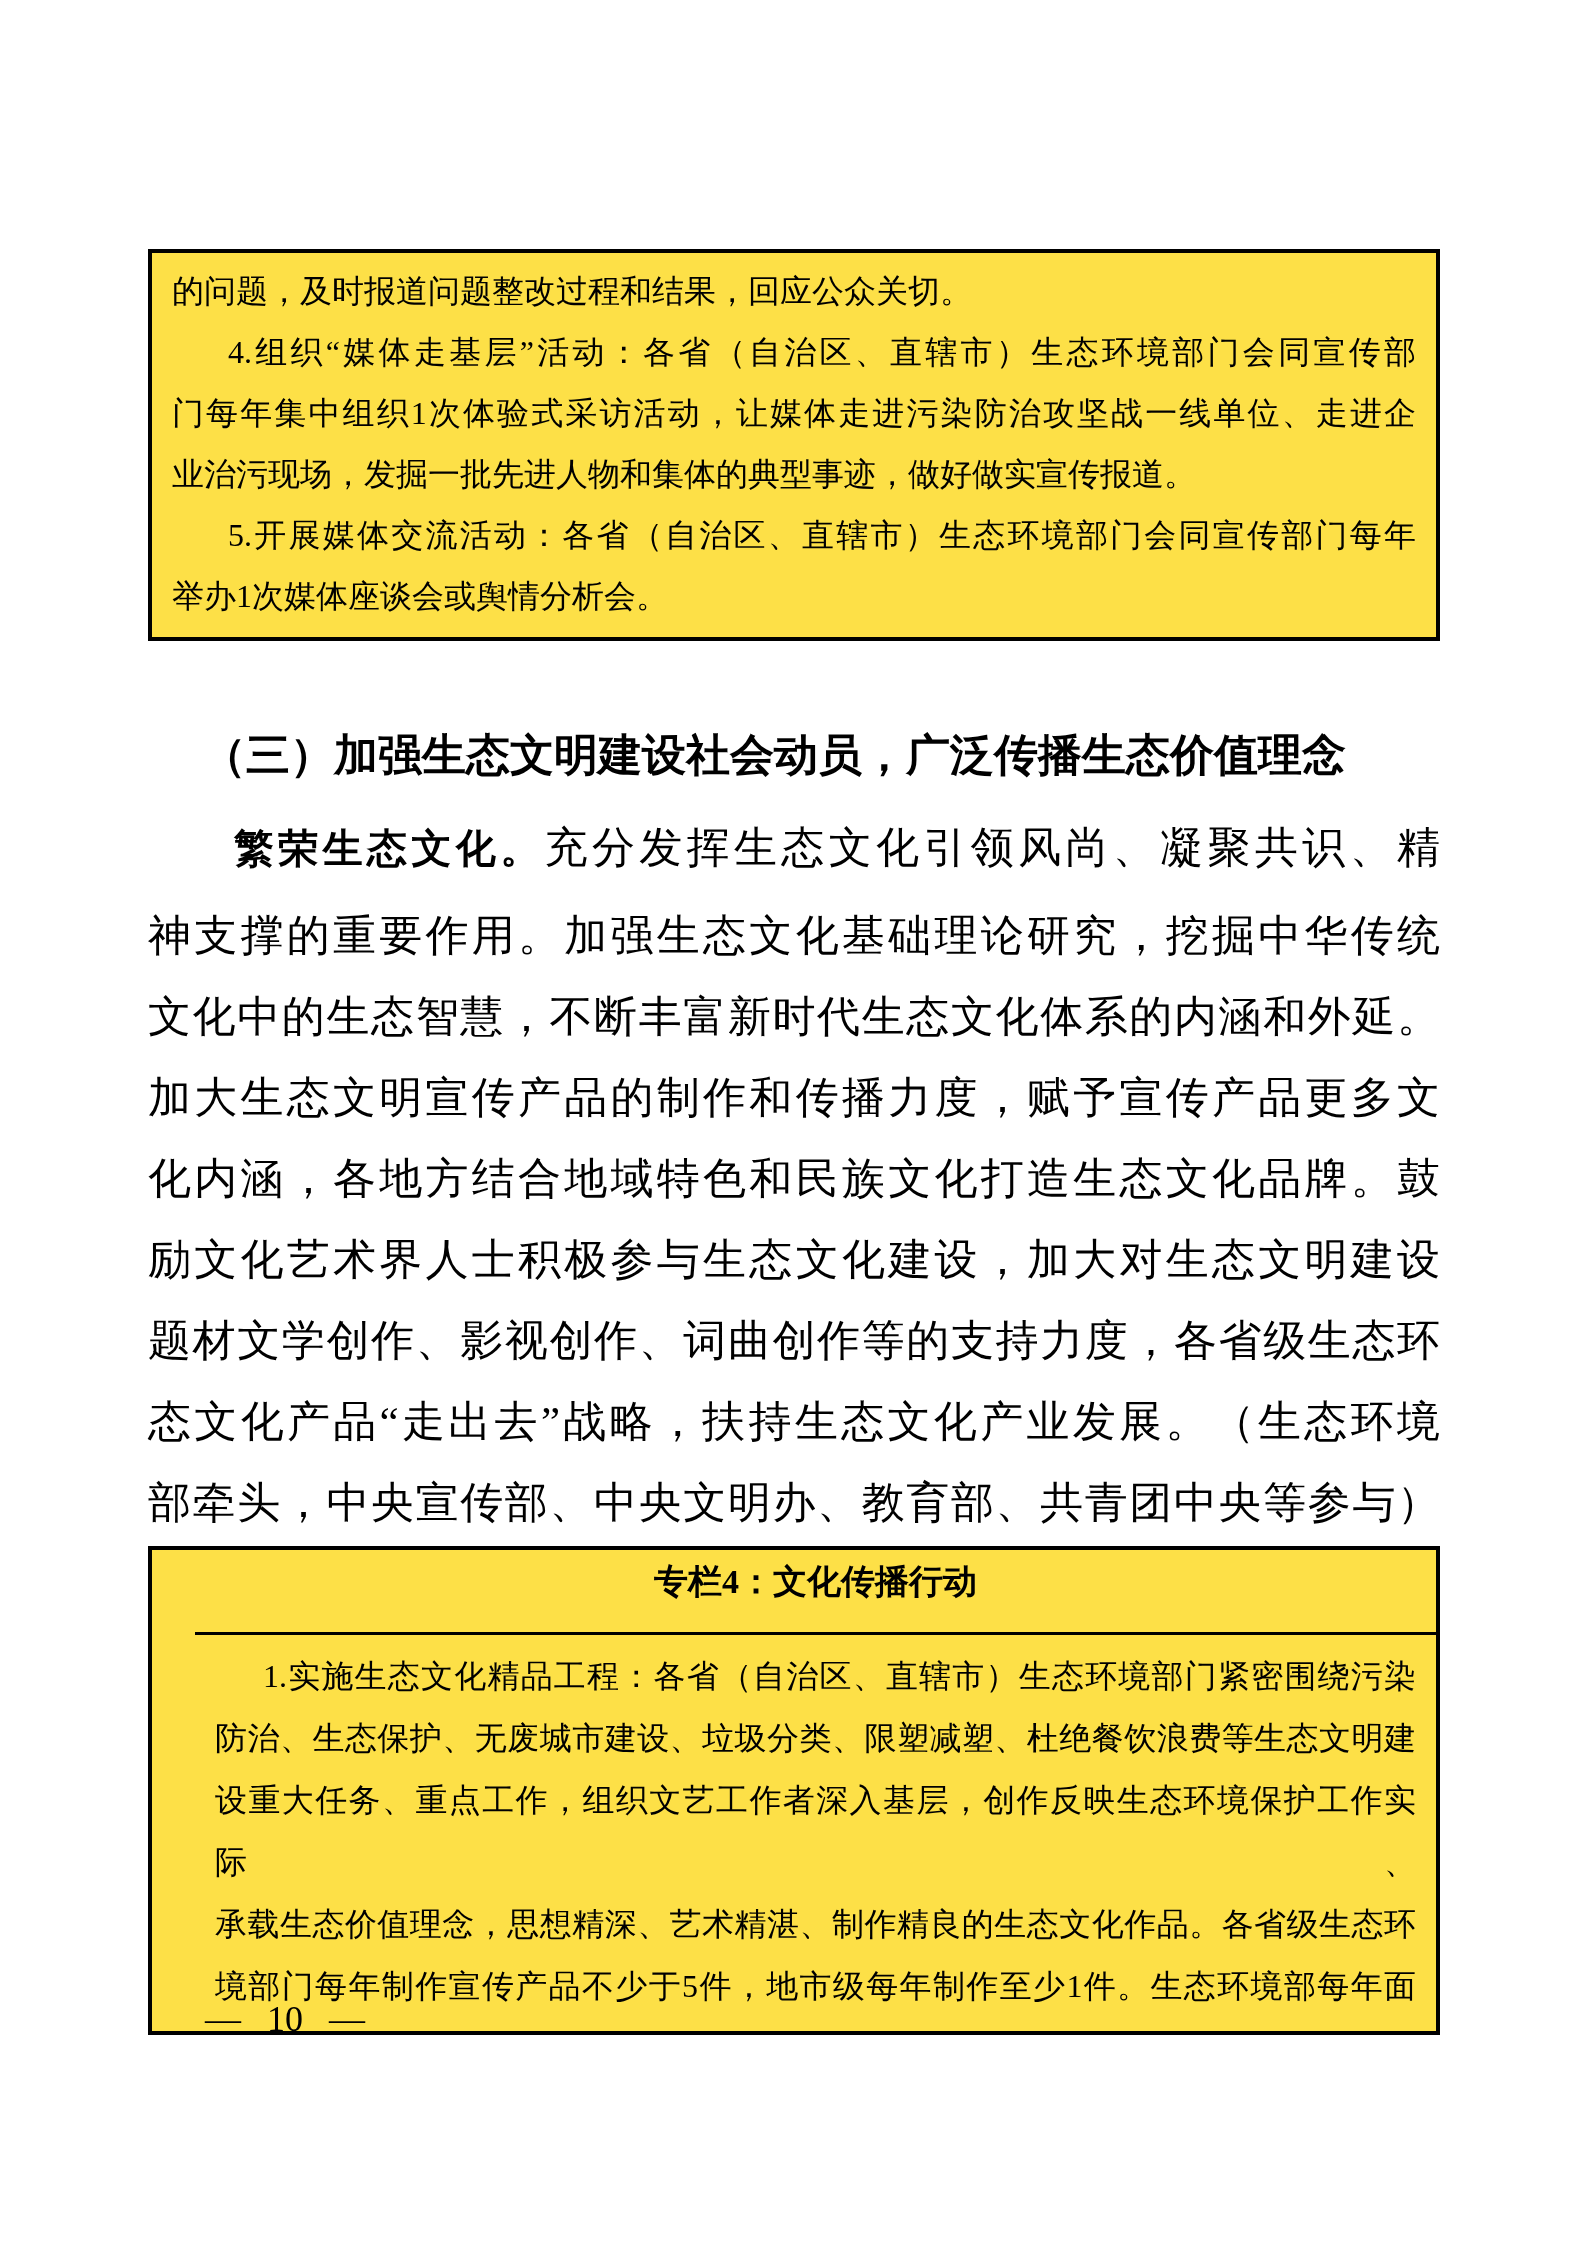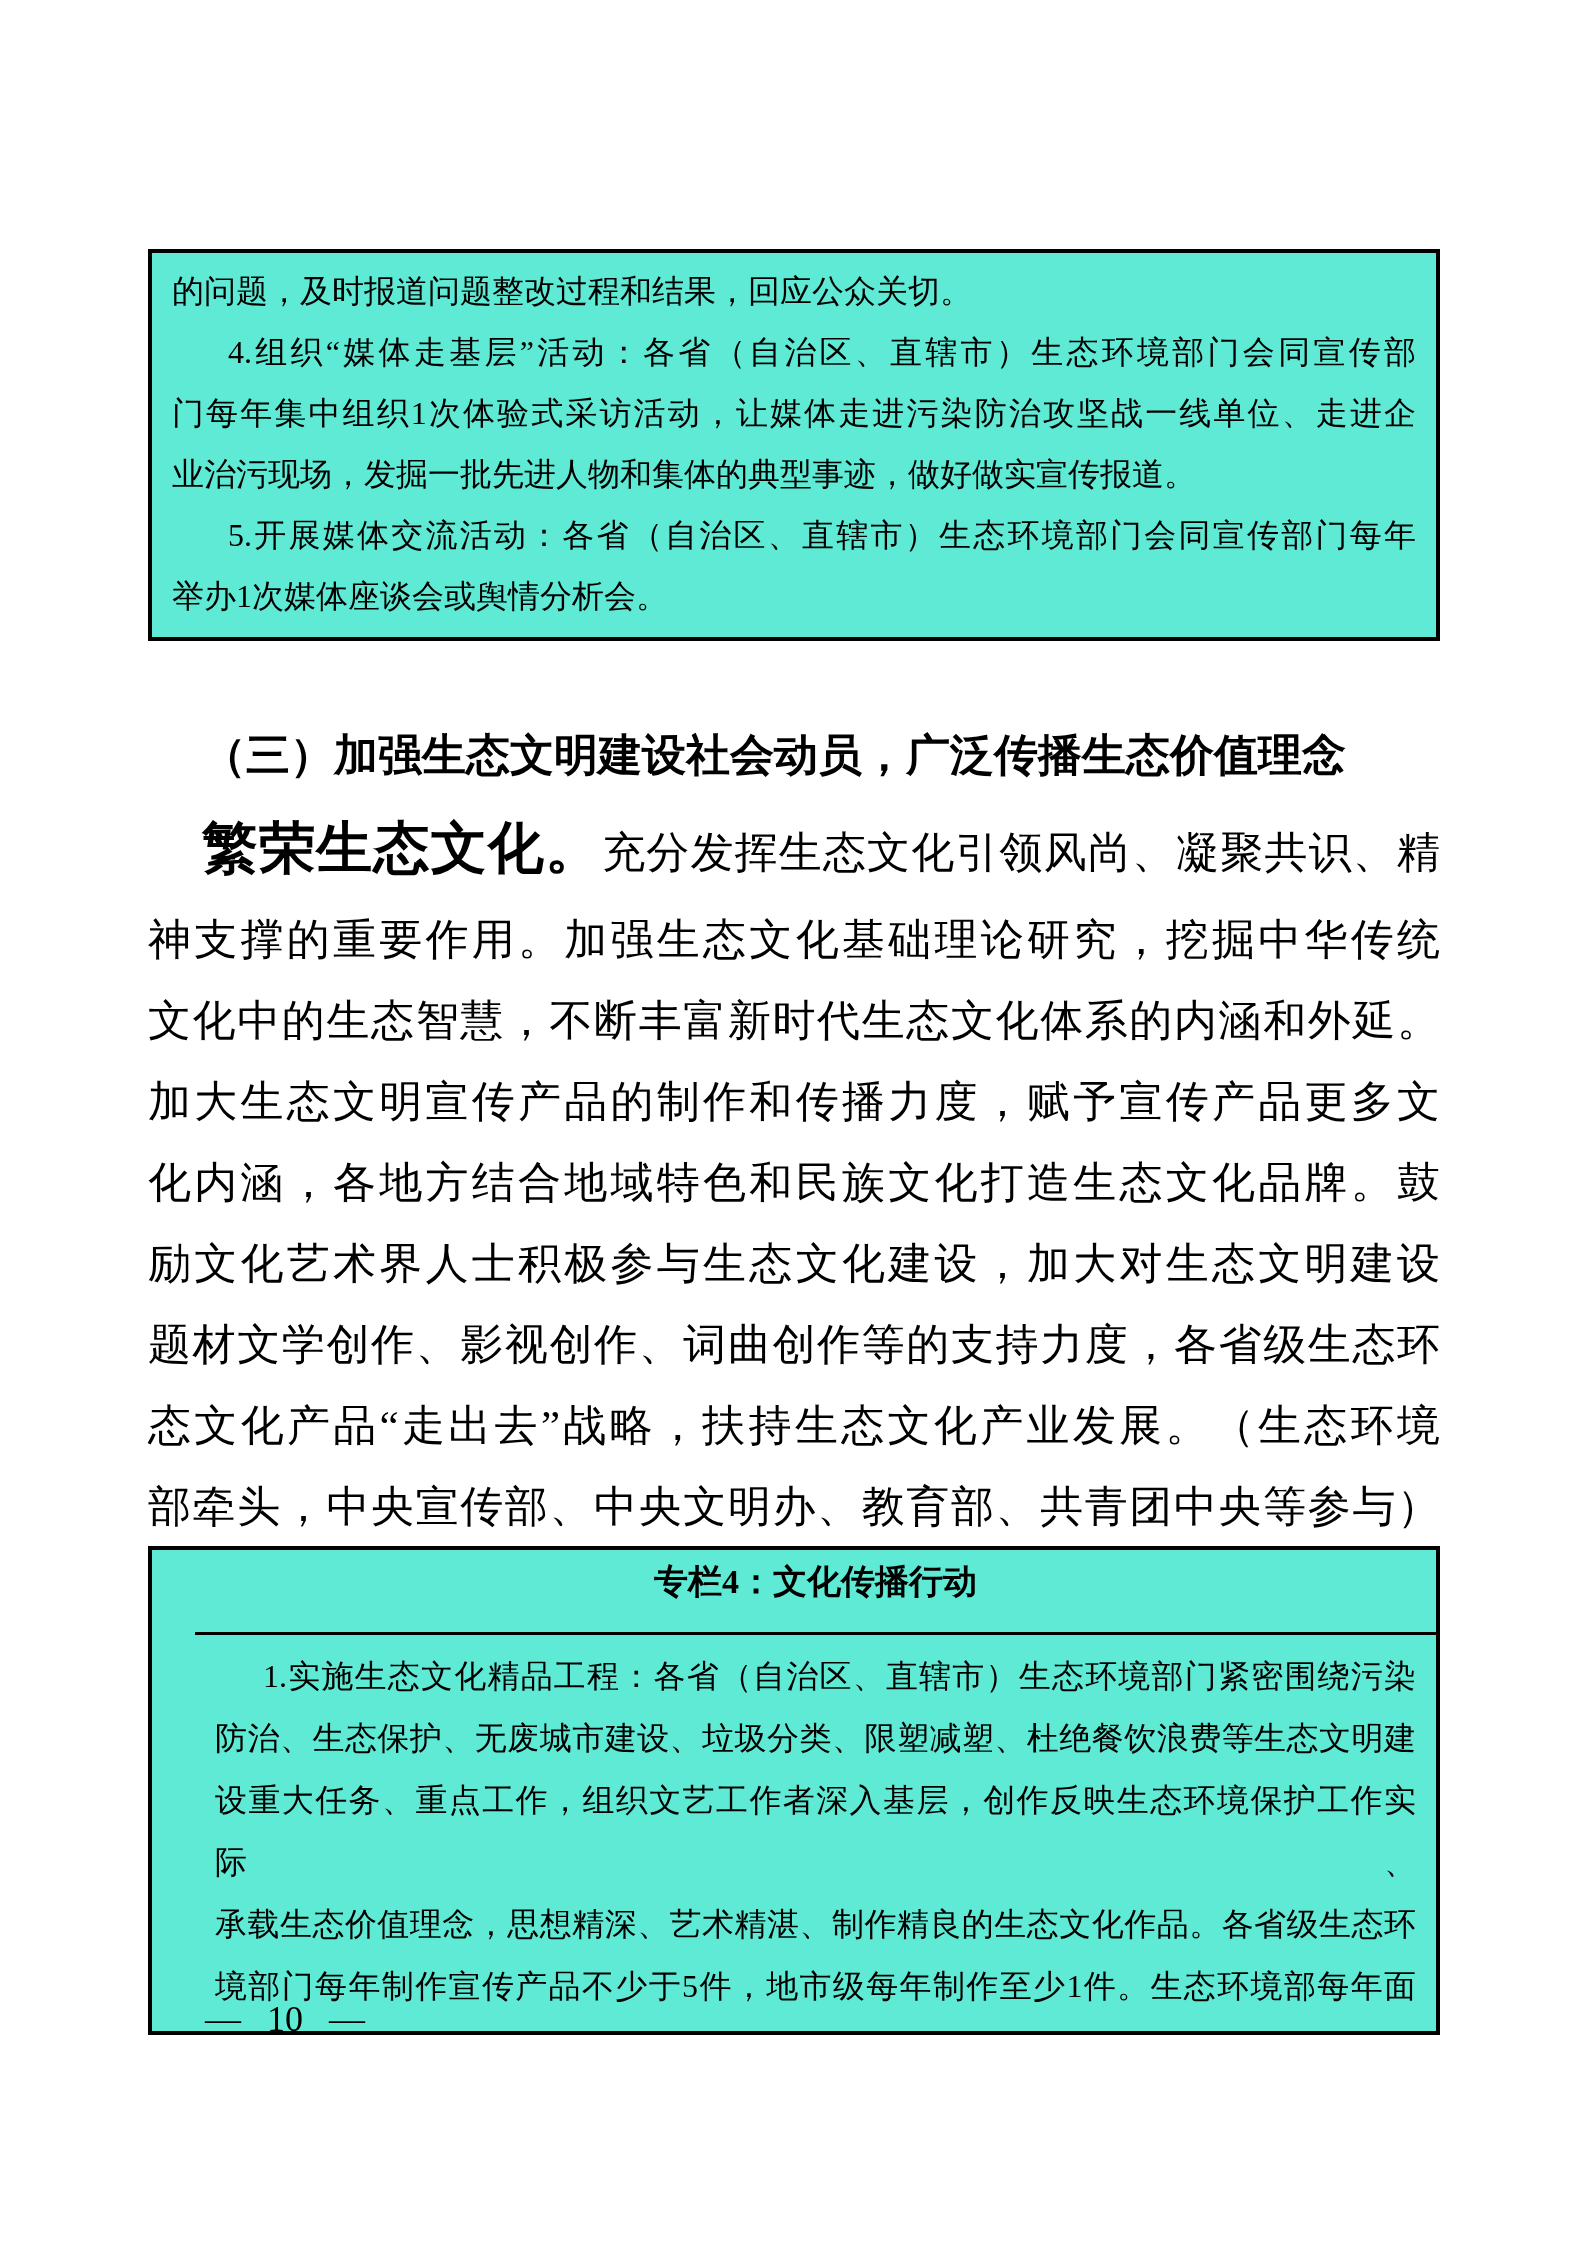--- a/index.html
+++ b/index.html
@@ -8,32 +8,32 @@
     width:1587px; height:2245px;
     margin:0 auto;
     background:#ffffff;
     color:#000000;
     font-family:"Liberation Serif","DejaVu Serif",serif;
   }
   .cbox {
     position:absolute; left:148px; width:1292px;
     box-sizing:border-box;
     border:4px solid #000000;
-    background:#5eead4;
+    background:#fde047;
   }
   .top-box { top:249px; padding:8px 20px 10px 20px; }
   .bline { font-size:32px; line-height:61px; text-align:left; }
   .fill  { text-align:justify; text-align-last:justify; }
   .indent  { text-indent:56px; }
   .indent2 { text-indent:48px; }
 
   .main { position:absolute; left:148px; top:710px; width:1292px; }
   .hline  { font-weight:bold; font-size:44px; line-height:92px; text-indent:54px; }
   .hline2 { font-size:43px; line-height:92px; text-indent:54px; }
-  .hline2 .bold { font-weight:bold; font-size:56px; }
+  .hline2 .bold { font-weight:bold; font-size:40px;margin-left:32px; }
   .mline { font-size:43px; line-height:81px; }
 
   .col-box { top:1546px;padding-left:43px; }
   .cbox-header { border-bottom:3px solid #000000; padding:8px 0 26px 0; text-align:center; }
   .cbox-title { font-weight:bold; font-size:34px; line-height:48px; }
   .cbox-body { padding:10px 20px 14px 20px; }
   .cline { font-size:32px; line-height:62px; }
 
   .footer {
     position:absolute; left:205px; top:1994px;

